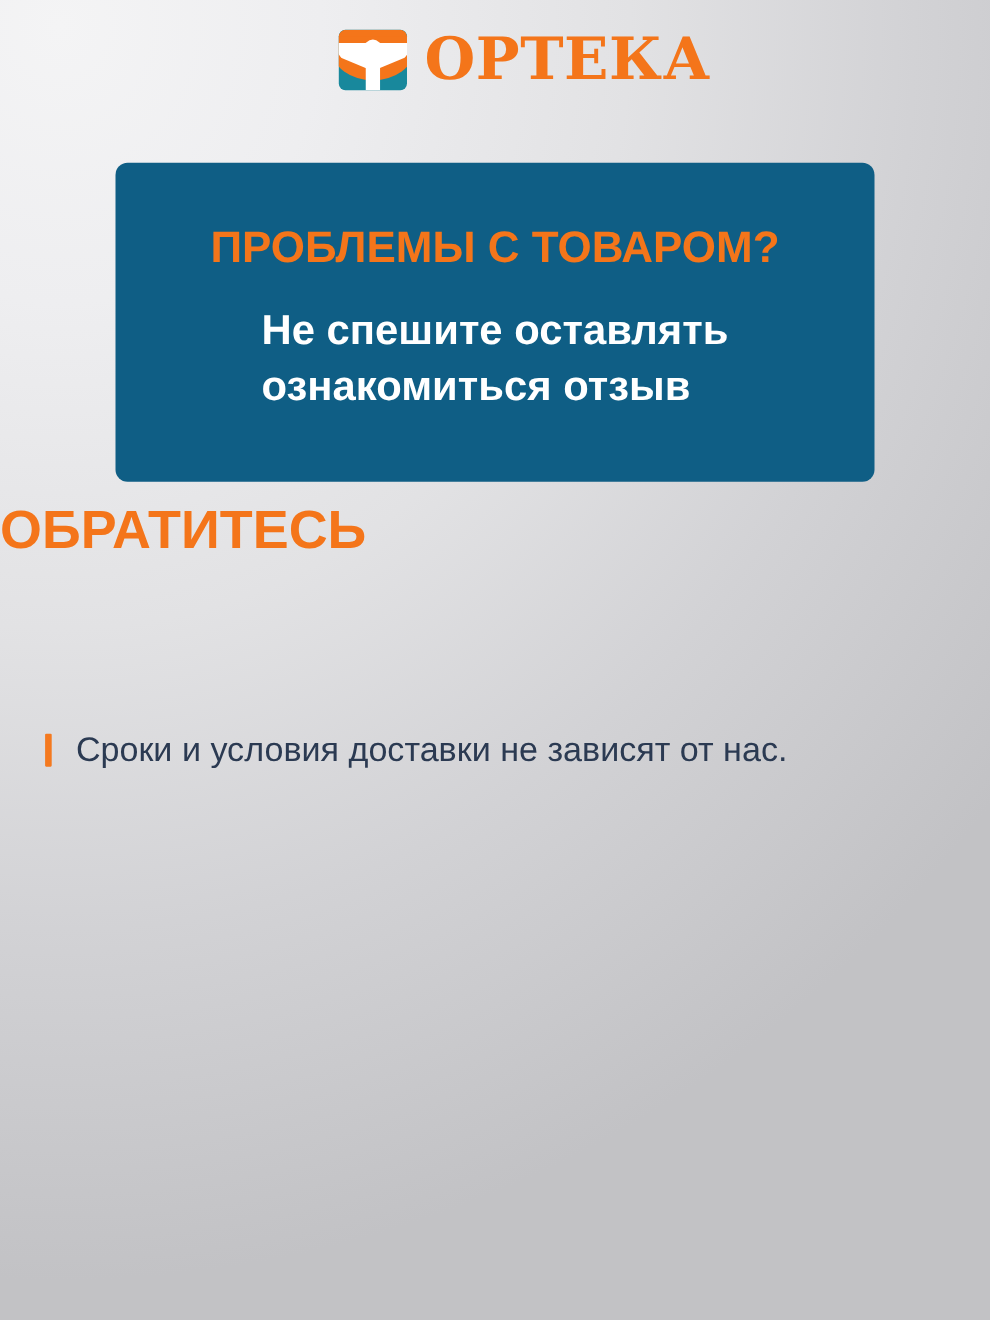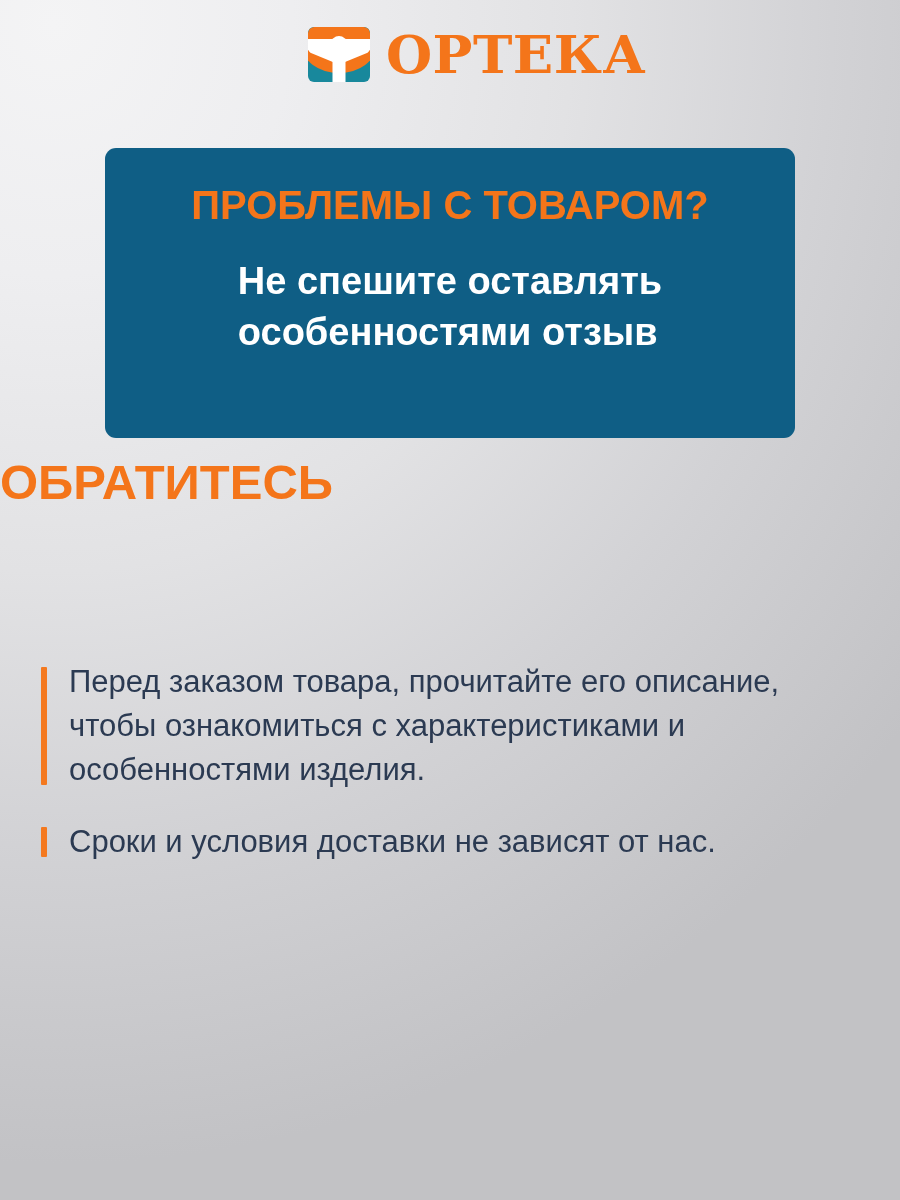--- a/index.html
+++ b/index.html
@@ -108,21 +108,21 @@
     left: 105px;
     top: 148px;
     width: 690px;
     height: 290px;
     box-sizing: border-box;
     background: #0f5e85;
     border-radius: 11px;
     display: flex;
     flex-direction: column;
     align-items: center;
-    padding-top: 36px;
+    padding-top: 56px;
   }
 
   .callout-title {
     color: #f4751a;
     font-size: 40px;
     font-weight: 700;
     line-height: 1.05;
     letter-spacing: 0px;
     text-align: center;
     white-space: nowrap;
@@ -199,32 +199,28 @@
       <div class="mark-body"></div>
       <div class="mark-head"></div>
     </div>
     <div class="logo-word">ОРТЕКА</div>
   </div>
 
   <div class="callout">
     <div class="callout-title">ПРОБЛЕМЫ С ТОВАРОМ?</div>
     <div class="callout-sub">
       <div>Не спешите оставлять</div>
-      <div>особенностями отзыв</div>
+      <div>ознакомиться отзыв</div>
     </div>
   </div>
 
   <div class="headline">
     <span>ОБРАТИТЕСЬ</span>
   </div>
 
   <div class="bullets">
-    <div class="bullet">
-      <div class="bullet-bar"></div>
-      <div class="bullet-text">Перед заказом товара, прочитайте его описание, чтобы ознакомиться с характеристиками и особенностями изделия.</div>
-    </div>
     <div class="bullet">
       <div class="bullet-bar"></div>
       <div class="bullet-text">Сроки и условия доставки не зависят от нас.</div>
     </div>
   </div>
 
 </div>
 
 </body></html>

